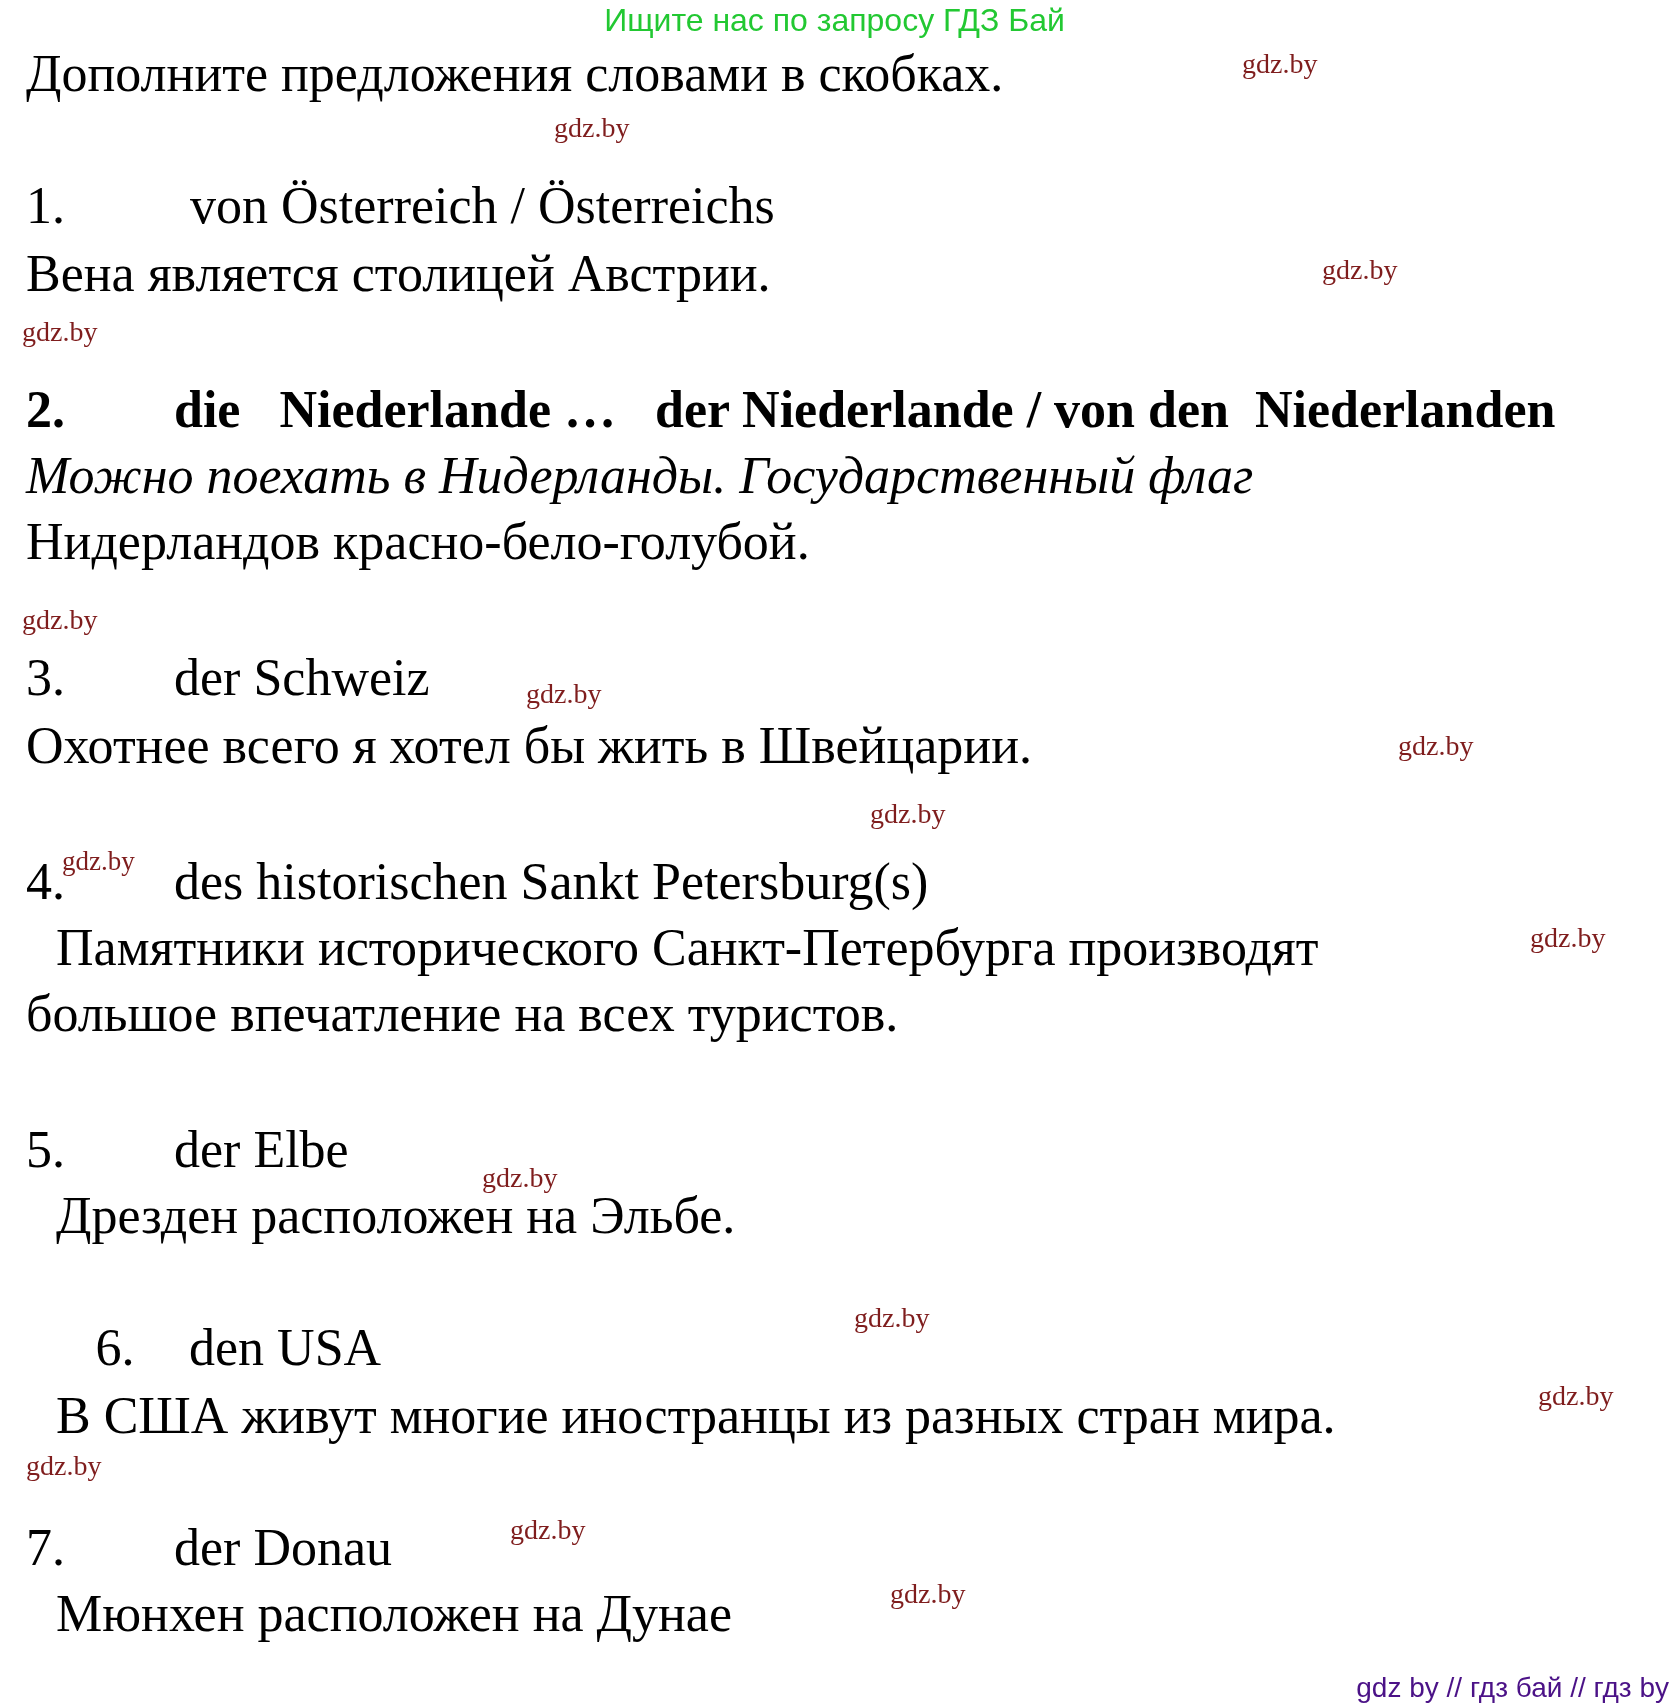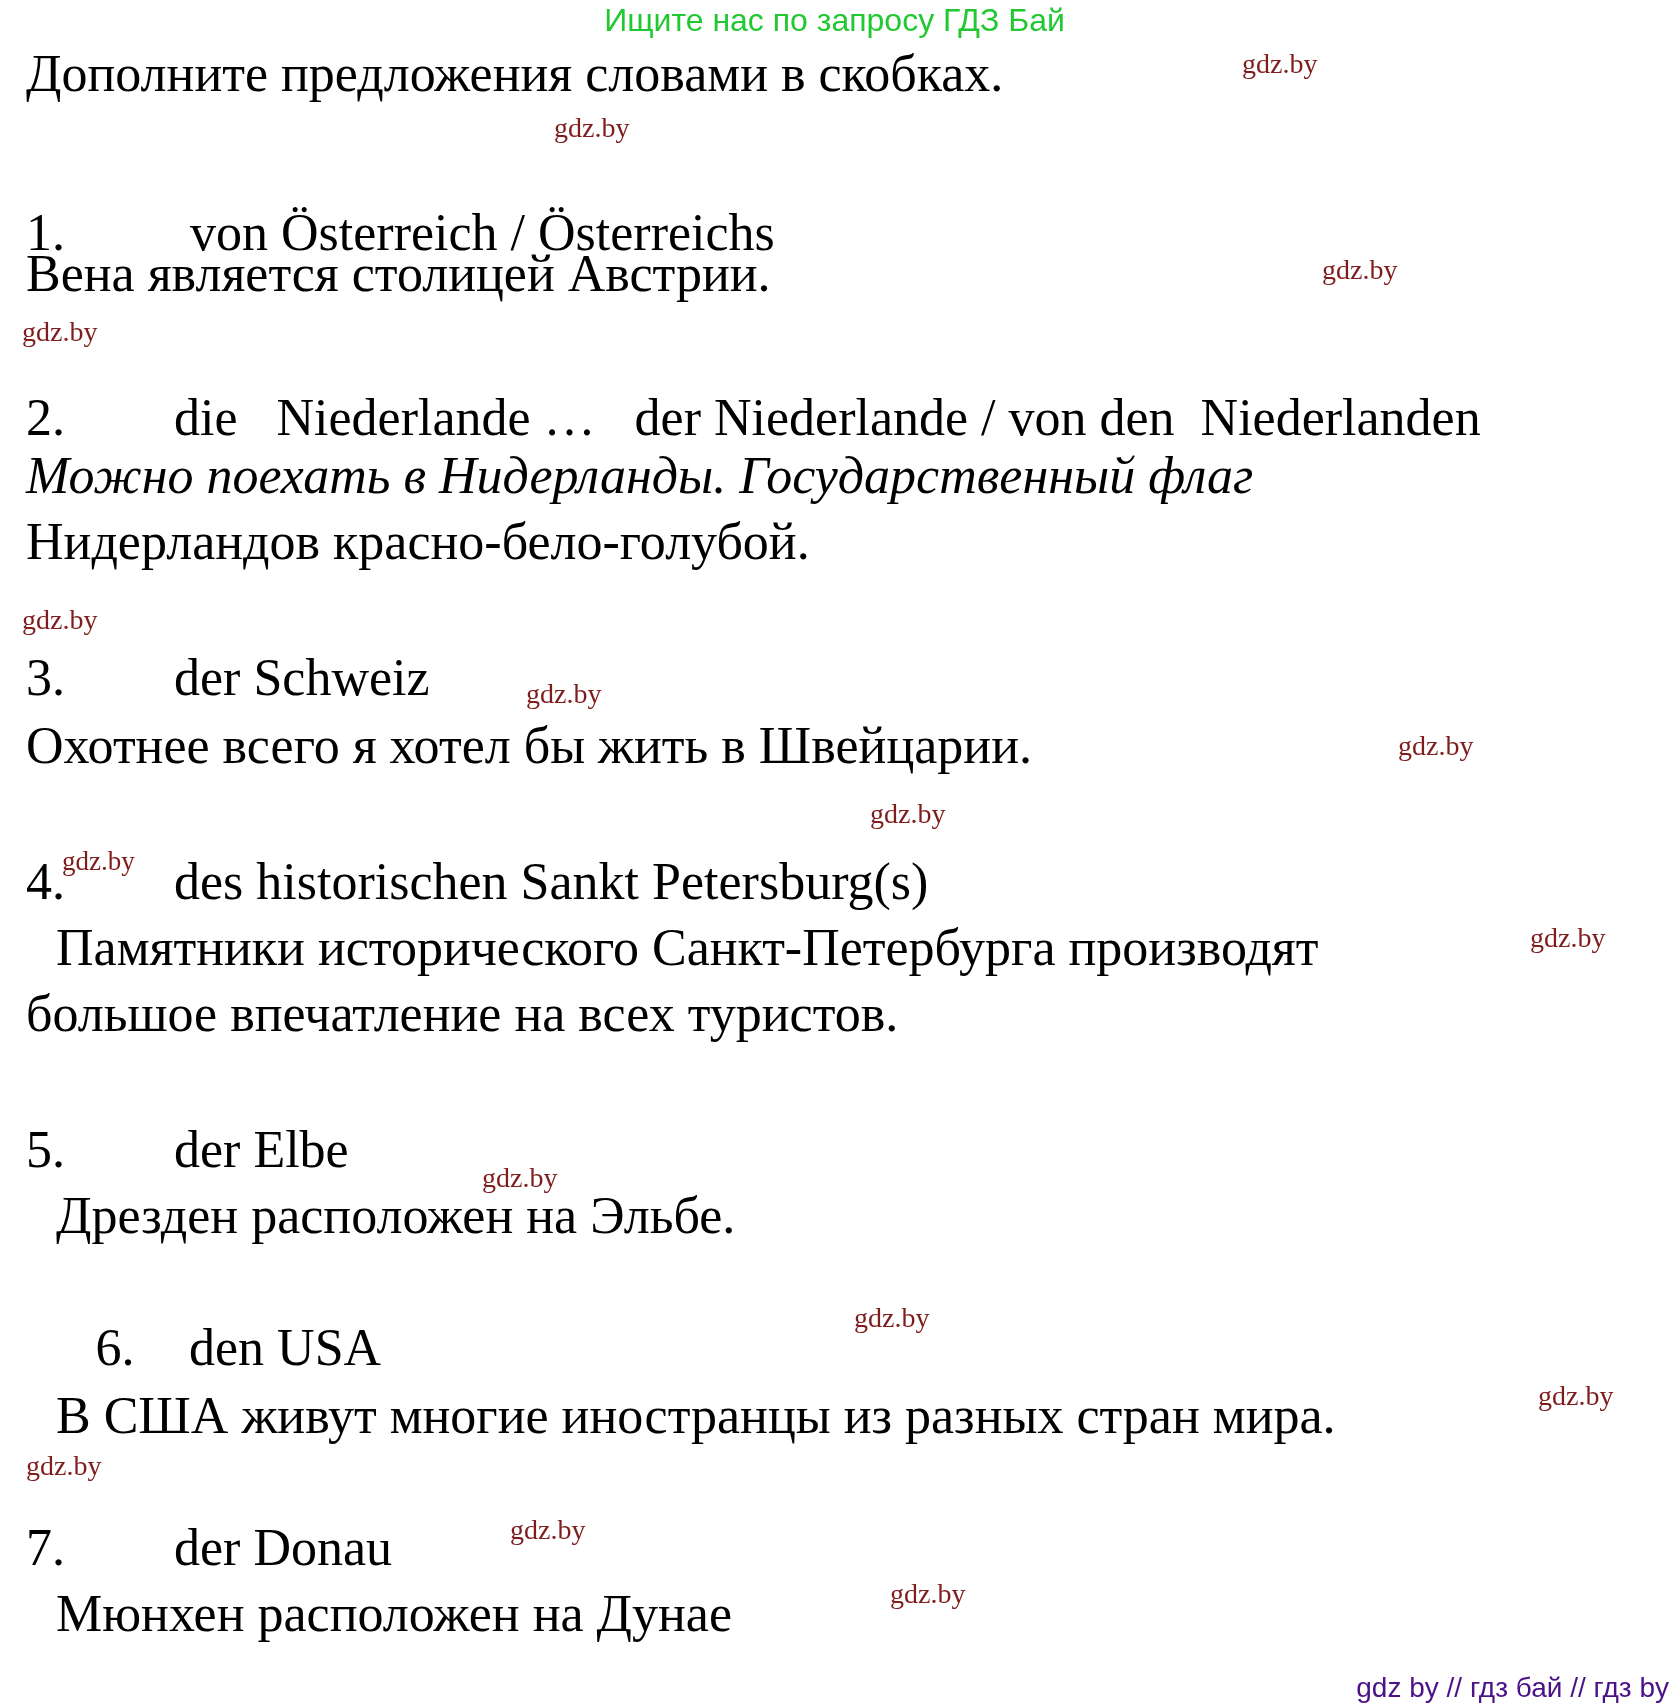--- a/index.html
+++ b/index.html
@@ -10,24 +10,24 @@
   .bottom-banner { font-family:"Liberation Sans", "DejaVu Sans", sans-serif; color:#4b1287; position:absolute; top:1672px; left:0; width:100%; text-align:right; font-size:28px; }
   .num { display:inline-block; width:148px; }
 </style>
 </head>
 <body>
 
 <div class="top-banner">Ищите нас по запросу ГДЗ Бай</div>
 
 <div class="serif" style="left:26px;top:48px;">Дополните предложения словами в скобках.</div>
 
-<div class="serif" style="left:26px;top:180px;margin-top:27px;"><span class="num" style="width:164px">1.</span><span>von Österreich / Österreichs</span></div>
+<div class="serif" style="left:26px;top:180px;"><span class="num" style="width:164px">1.</span><span>von Österreich / Österreichs</span></div>
 <div class="serif" style="left:26px;top:248px;">Вена является столицей Австрии.</div>
 
-<div class="serif" style="left:26px;top:392px;white-space:pre;"><span class="num">2.</span><span>die   Niederlande …   der Niederlande / von den  Niederlanden</span></div>
+<div class="serif" style="left:26px;top:384px;white-space:pre;font-weight:bold;"><span class="num">2.</span><span>die   Niederlande …   der Niederlande / von den  Niederlanden</span></div>
 <div class="serif" style="left:26px;top:450px;font-style:italic;">Можно поехать в Нидерланды. Государственный флаг</div>
 <div class="serif" style="left:26px;top:516px;">Нидерландов красно-бело-голубой.</div>
 
 <div class="serif" style="left:26px;top:652px;"><span class="num">3.</span><span>der Schweiz</span></div>
 <div class="serif" style="left:26px;top:720px;">Охотнее всего я хотел бы жить в Швейцарии.</div>
 
 <div class="serif" style="left:26px;top:856px;"><span class="num">4.</span><span>des historischen Sankt Petersburg(s)</span></div>
 <div class="serif" style="left:56px;top:922px;">Памятники исторического Санкт-Петербурга производят</div>
 <div class="serif" style="left:26px;top:988px;">большое впечатление на всех туристов.</div>
 

